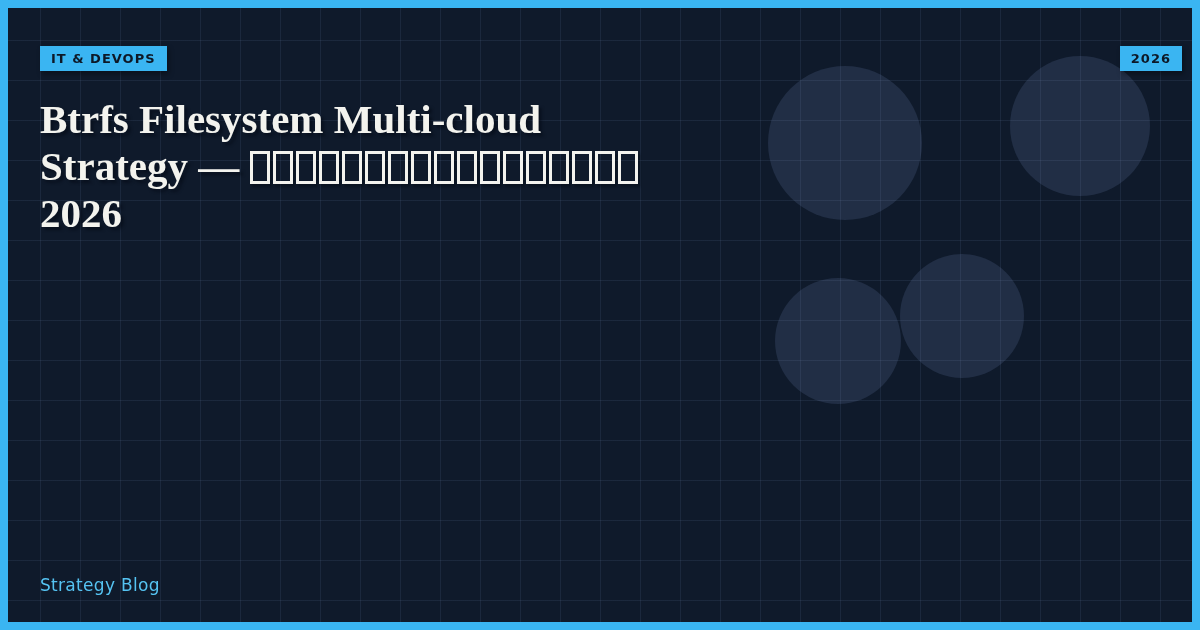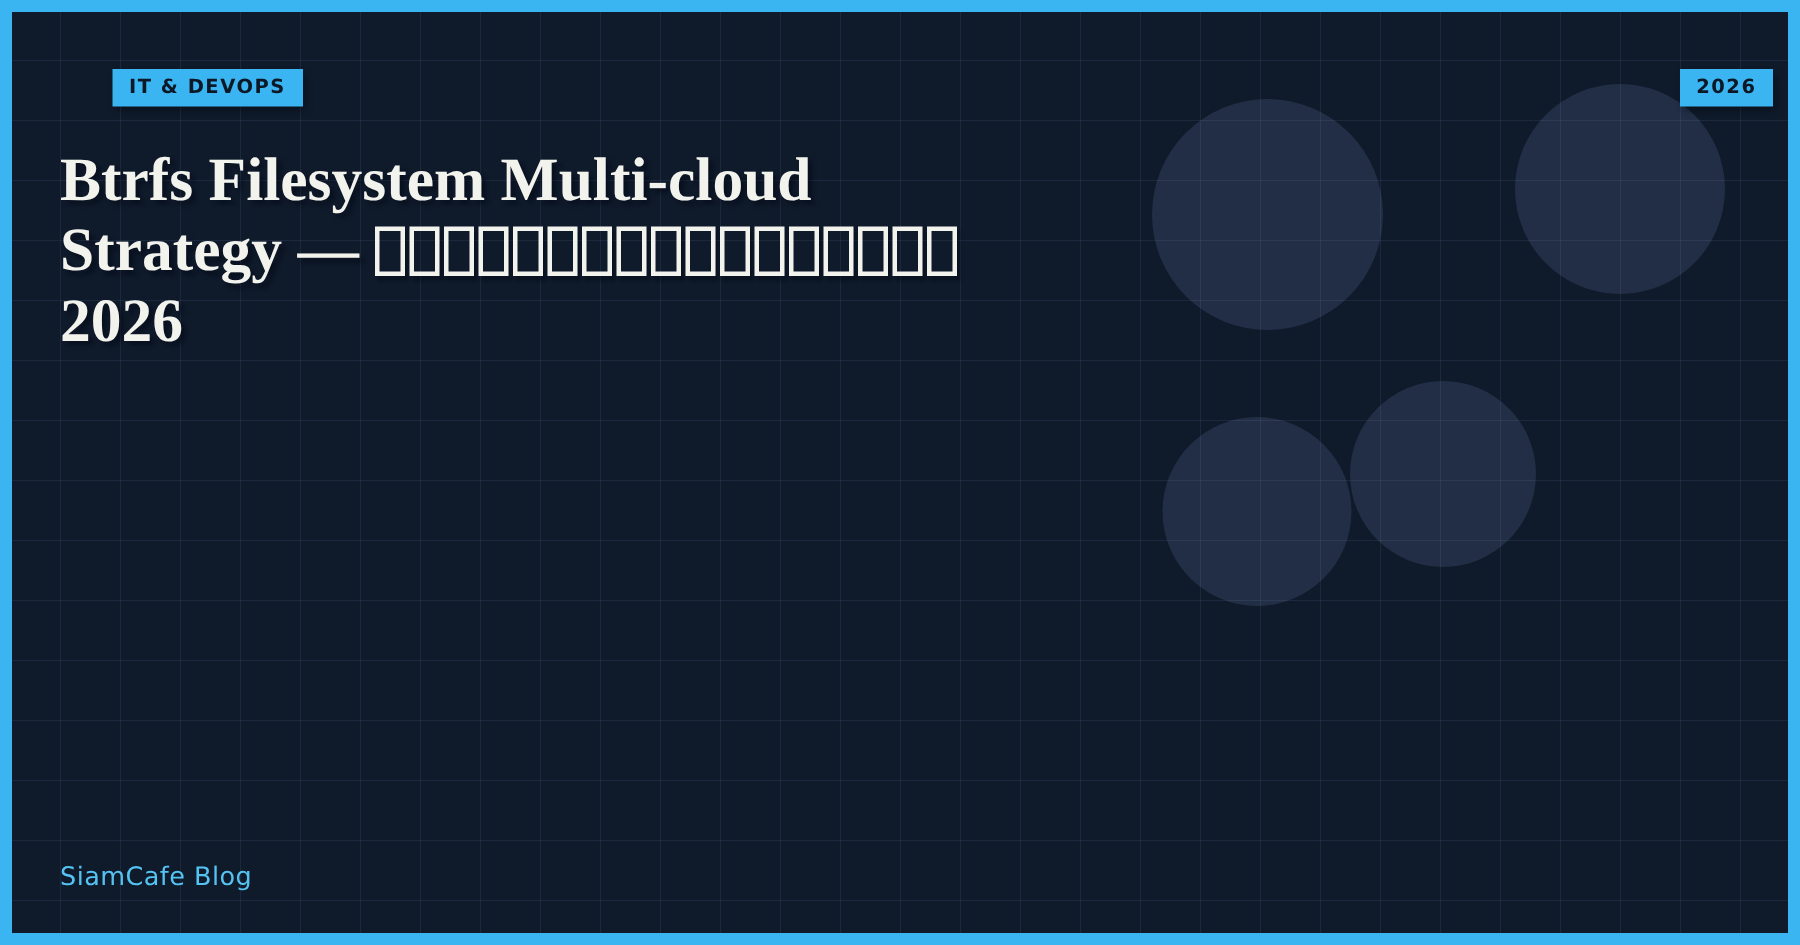--- a/index.html
+++ b/index.html
@@ -45,21 +45,20 @@
     line-height:26px;
     padding:0 11px;
     background:var(--accent);
     color:var(--badge-text);
     font-size:13px;
     font-weight:bold;
     letter-spacing:1px;
     z-index:3;
     box-shadow:2px 3px 5px rgba(0,0,0,0.35);
     white-space:nowrap;
-    margin-left:35px;
   }
   .badge-left{left:32px;} 
   .badge-right{right:10px;} 
   .title{
     position:absolute;
     left:32px;
     top:88px; 
     width:1060px;
     color:var(--title);
     font-size:41px;
@@ -109,13 +108,13 @@
 <div class="badge badge-right">
   <span>2026</span>
 </div>
 
 <h1 class="title">
   <span class="tline">Btrfs Filesystem Multi-cloud</span>
   <span class="tline"><span>Strategy — </span><span class="tofu-run" id="tofu-run"><span class="tofu"></span><span class="tofu"></span><span class="tofu"></span><span class="tofu"></span><span class="tofu"></span><span class="tofu"></span><span class="tofu"></span><span class="tofu"></span><span class="tofu"></span><span class="tofu"></span><span class="tofu"></span><span class="tofu"></span><span class="tofu"></span><span class="tofu"></span><span class="tofu"></span><span class="tofu"></span><span class="tofu"></span></span></span>
   <span class="tline">2026</span>
 </h1>
 
-<div class="footer">SiamCafe Blog</div>
+<div class="footer">Strategy Blog</div>
 
 </body></html>

